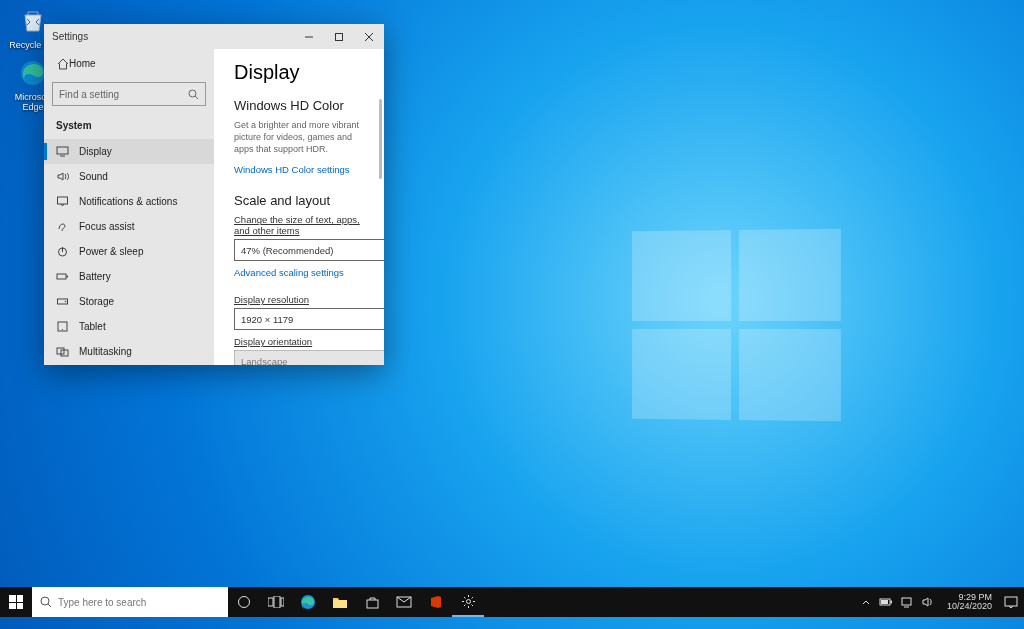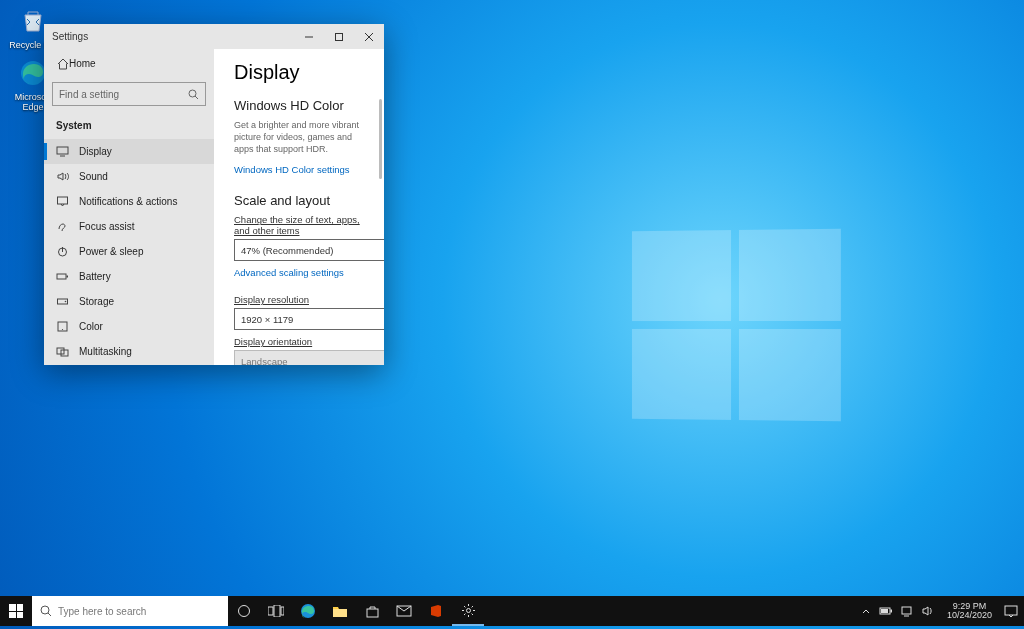--- a/index.html
+++ b/index.html
@@ -33,29 +33,29 @@
   .content h2{margin:8px 0 6px;font-weight:400;font-size:13px;color:#222;}
   .content p.desc{margin:0 0 4px;font-size:9px;color:#666;max-width:230px;line-height:1.35;}
   .link{color:#0067c0;font-size:9.5px;margin:0 0 10px;display:inline-block;}
   .lbl{font-size:9.5px;color:#333;margin:6px 0 3px;text-decoration:underline;}
   .select{width:150px;height:20px;border:1px solid #666;font-size:9.5px;display:flex;align-items:center;padding:0 6px;justify-content:space-between;color:#333;background:#fff;}
   .select.disabled{background:#e5e5e5;color:#777;border-color:#bbb;}
   .chev{font-size:9px;color:#666;}
   .scrolltrack{position:absolute;right:2px;top:50px;width:3px;height:180px;background:transparent;}
   .scrollthumb{width:3px;height:80px;background:#bcbcbc;border-radius:2px;}
   
-  .taskbar{position:absolute;left:0;right:0;bottom:3px;height:30px;background:#111;display:flex;align-items:stretch;color:#fff;font-size:10px;}
+  .taskbar{position:absolute;left:0;right:0;bottom:12px;height:30px;background:#111;display:flex;align-items:stretch;color:#fff;font-size:10px;}
   .start{width:32px;display:flex;align-items:center;justify-content:center;}
   .startgrid{width:14px;height:14px;display:grid;grid-template-columns:1fr 1fr;grid-template-rows:1fr 1fr;gap:1px;}
   .startgrid div{background:#fff;}
   .searchbox{width:180px;background:#fff;color:#777;display:flex;align-items:center;gap:6px;padding:0 8px;font-size:10px;}
   .tbicon{width:32px;display:flex;align-items:center;justify-content:center;color:#ddd;}
   .tbicon.active{border-bottom:2px solid #76b9ed;box-sizing:border-box;}
   .tray{margin-left:auto;display:flex;align-items:center;gap:8px;padding:0 6px;color:#ddd;}
-  .clock{font-size:9px;line-height:1.05;text-align:center;padding:0 4px;}
+  .clock{font-size:9px;line-height:1.05;text-align:right;padding:0 4px;}
   svg{display:block;}
 </style>
 </head>
 <body>
 
 <div class="desktop">
   <div class="winlogo">
       <div></div>
       <div></div>
       <div></div>
@@ -185,21 +185,21 @@
               </span>
             <span>Storage</span>
           </div>
           <div class="navitem">
             <span class="ic">
                 <svg width="13" height="13" viewBox="0 0 13 13">
                   <rect x="2" y="2" width="9" height="9" fill="none" stroke="#444"></rect>
                   <circle cx="6.5" cy="9.5" r=".6" fill="#444"></circle>
                 </svg>
               </span>
-            <span>Color</span>
+            <span>Tablet</span>
           </div>
           <div class="navitem">
             <span class="ic">
                 <svg width="13" height="13" viewBox="0 0 13 13">
                   <rect x="1" y="3" width="7" height="6" fill="none" stroke="#444"></rect>
                   <rect x="5" y="5" width="7" height="6" fill="none" stroke="#444"></rect>
                 </svg>
               </span>
             <span>Multitasking</span>
           </div>

